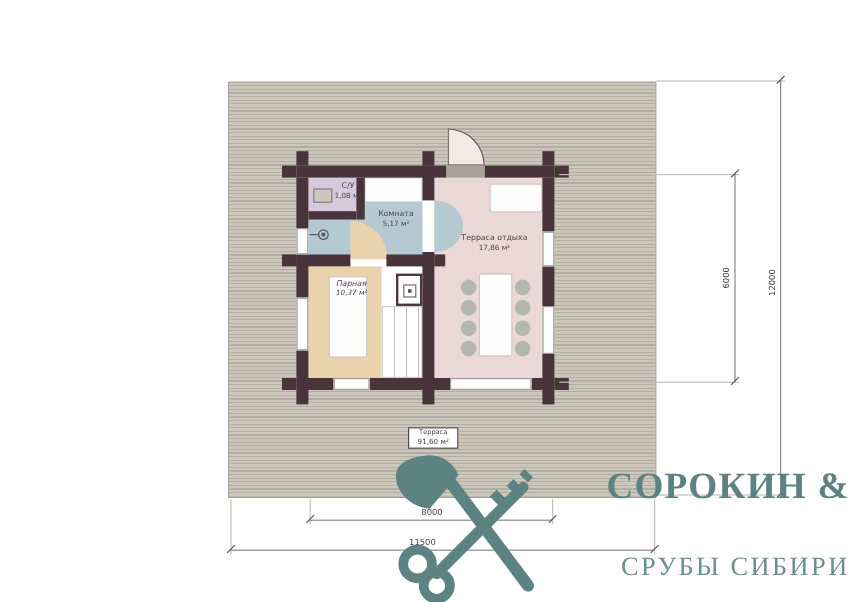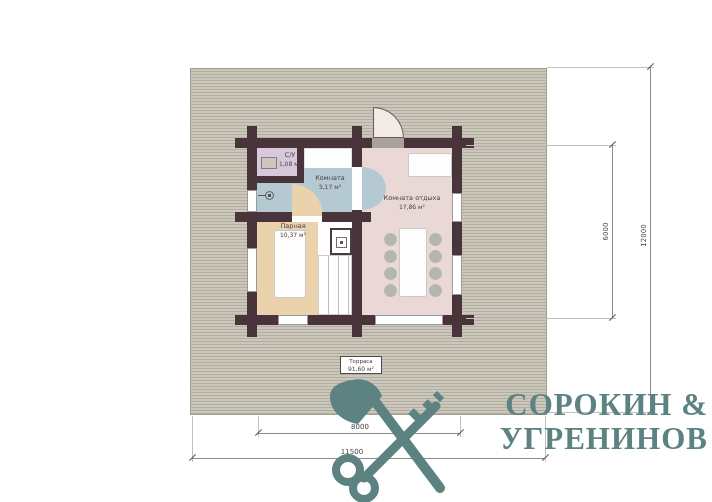--- a/index.html
+++ b/index.html
@@ -137,26 +137,26 @@
   <div class="abs doorleaf" style="left:373px;top:107px;width:31px;height:31px;"></div>
 
   <div class="lbl" style="left:272px;top:152px;width:36px;">
     <span class="nm">С/У</span>
     <span class="area">1,08 м²</span>
   </div>
   <div class="lbl" style="left:303px;top:175px;width:54px;">
     <span class="nm">Комната</span>
     <span class="area">5,17 м²</span>
   </div>
-  <div class="lbl" style="left:268px;top:223px;width:50px;">
+  <div class="lbl" style="left:268px;top:233px;width:50px;font-style:italic;">
     <span class="nm">Парная</span>
     <span class="area">10,37 м²</span>
   </div>
   <div class="lbl" style="left:378px;top:195px;width:68px;">
-    <span class="nm">Комната отдыха</span>
+    <span class="nm">Терраса отдыха</span>
     <span class="area">17,86 м²</span>
   </div>
   <div class="lbl tbox" style="left:340px;top:356px;width:40px;">
     <span class="nm">Терраса</span>
     <span class="area">91,60 м²</span>
   </div>
 
   <div class="abs ext" style="left:466px;top:145px;width:150px;height:1px;"></div>
   <div class="abs ext" style="left:466px;top:318px;width:150px;height:1px;"></div>
   <div class="abs ext" style="left:547px;top:67px;width:107px;height:1px;"></div>
@@ -196,15 +196,15 @@
       <circle cx="26" cy="92" r="12" fill="none" stroke-width="8"></circle>
       <circle cx="42" cy="110" r="11" fill="none" stroke-width="8"></circle>
 
       <line x1="98" y1="42" x2="89" y2="33" stroke-width="8"></line>
       <line x1="110" y1="31" x2="103" y2="24" stroke-width="8"></line>
       <line x1="120" y1="22" x2="113" y2="15" stroke-width="6"></line>
     </g>
   </svg>
 
   <div class="logo1" style="top:389px;">СОРОКИН &amp;</div>
-  <div class="logo2" style="top:423px;">УГРЕНИНОВ</div>
+  <div class="logo3" style="top:461px;">СРУБЫ СИБИРИ</div>
 
 </div>
 
 </body></html>

